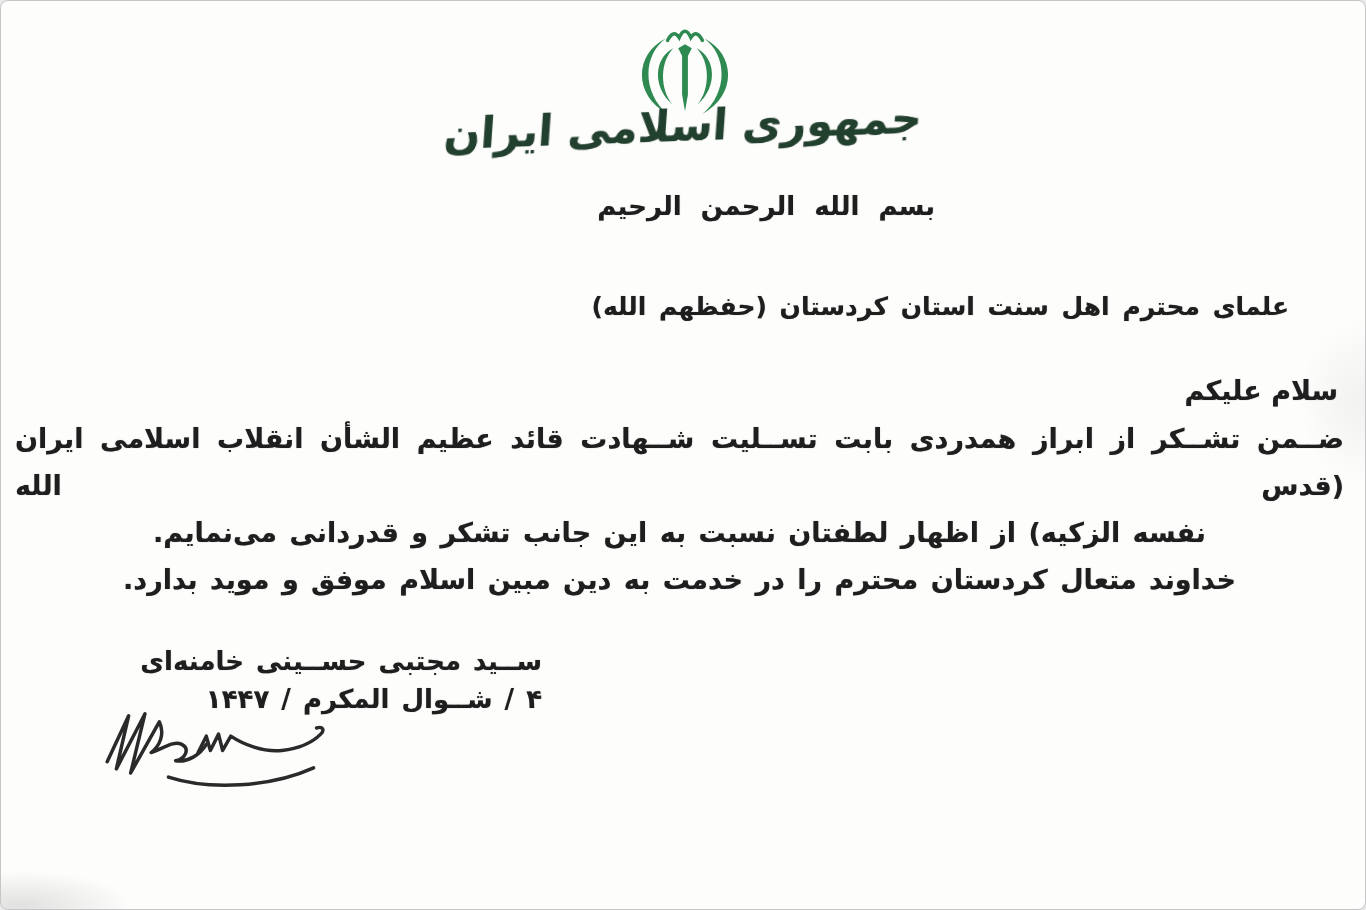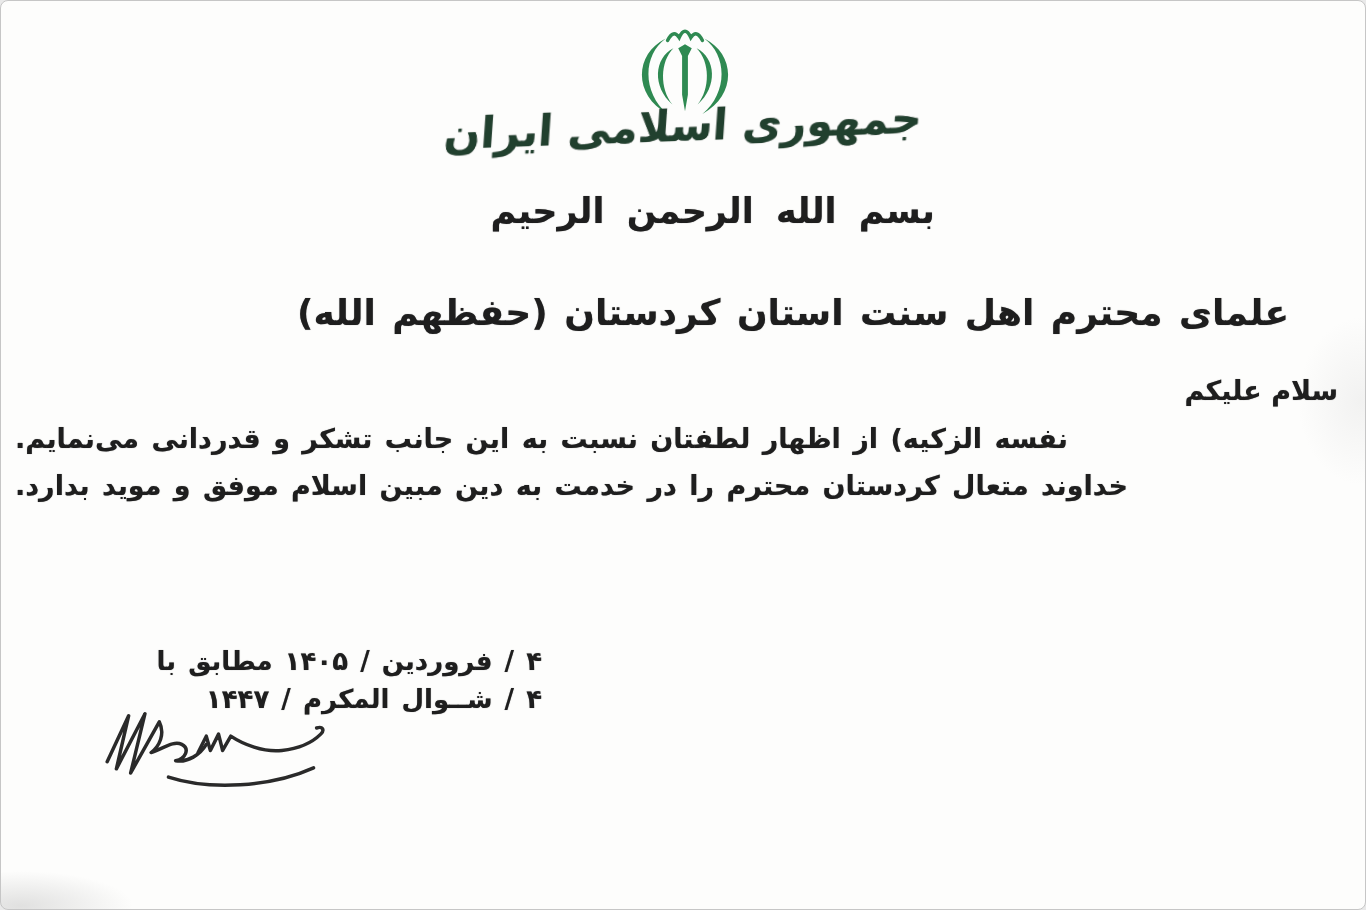--- a/index.html
+++ b/index.html
@@ -36,49 +36,49 @@
     font-size: 43px;
     font-weight: bold;
     color: #21402e;
     white-space: nowrap;
     filter: blur(0.3px);
     letter-spacing: 1px;
   }
   .bismillah {
     position: absolute;
     top: 190px; right: 430px;
-    font-size: 35px;
+    font-size: 26px;
     font-weight: bold;
     word-spacing: 10px;
     white-space: nowrap;
   }
   .addressee {
     position: absolute;
     top: 291px; right: 76px;
-    font-size: 36px;
+    font-size: 25px;
     font-weight: bold;
     word-spacing: 4px;
     white-space: nowrap;
     text-align: right;
   }
   .salutation {
     position: absolute;
     top: 374px; right: 27px;
     font-size: 27px;
     font-weight: bold;
   }
   .body-text {
     position: absolute;
     top: 414px; left: 14px; right: 21px;
     font-size: 27px;
     font-weight: bold;
     line-height: 47px;
     word-spacing: 3px;
   }
-  .body-text .line { text-align: left; }
+  .body-text .line { text-align: center; }
   .body-text .line.justify {
     text-align: justify;
     text-align-last: justify;
   }
   .sig-block {
     position: absolute;
     top: 641px; right: 823px;
     font-size: 26px;
     font-weight: bold;
     line-height: 38px;
@@ -119,26 +119,27 @@
 
   <div class="calligraphy ink">جمهوری اسلامی ایران</div>
 
   <div class="bismillah ink">بسم الله الرحمن الرحیم</div>
 
   <div class="addressee ink">علمای محترم اهل سنت استان کردستان (حفظهم الله)</div>
 
   <div class="salutation ink">سلام علیکم</div>
 
   <div class="body-text ink">
+    <div class="line justify">ضــمن تشــکر از ابراز همدردی بابت تســلیت شــهادت قائد عظیم الشأن انقلاب اسلامی ایران (قدس الله</div>
     <div class="line">نفسه الزکیه) از اظهار لطفتان نسبت به این جانب تشکر و قدردانی می‌نمایم.</div>
     <div class="line">خداوند متعال کردستان محترم را در خدمت به دین مبین اسلام موفق و موید بدارد.</div>
   </div>
 
   <div class="sig-block ink">
-    <div>۴ / فروردین / ۱۴۰۵ مطابق با</div>
+    <div>ســید مجتبی حســینی خامنه‌ای</div>
     <div>۴ / شــوال المکرم / ۱۴۴۷</div>
   </div>
 
   <svg class="scrawl" viewBox="0 0 230 100" xmlns="http://www.w3.org/2000/svg">
     <g fill="none" stroke="#2a2a2a" stroke-width="3.4" stroke-linecap="round" stroke-linejoin="round">
       <path d="M8,60 L29,15 L17,67 L45,13 L31,71 L59,21 C65,33 59,45 51,51 C63,47 73,39 81,43 C89,47 85,57 75,59 C87,61 99,53 105,43"></path>
       <path d="M97,51 L105,35 L109,49 L117,33 L121,49 L129,35 C141,43 161,51 179,49 C197,47 209,41 217,33 C221,29 219,25 213,27"></path>
       <path d="M68,75 C108,88 168,85 210,66"></path>
     </g>
   </svg>

